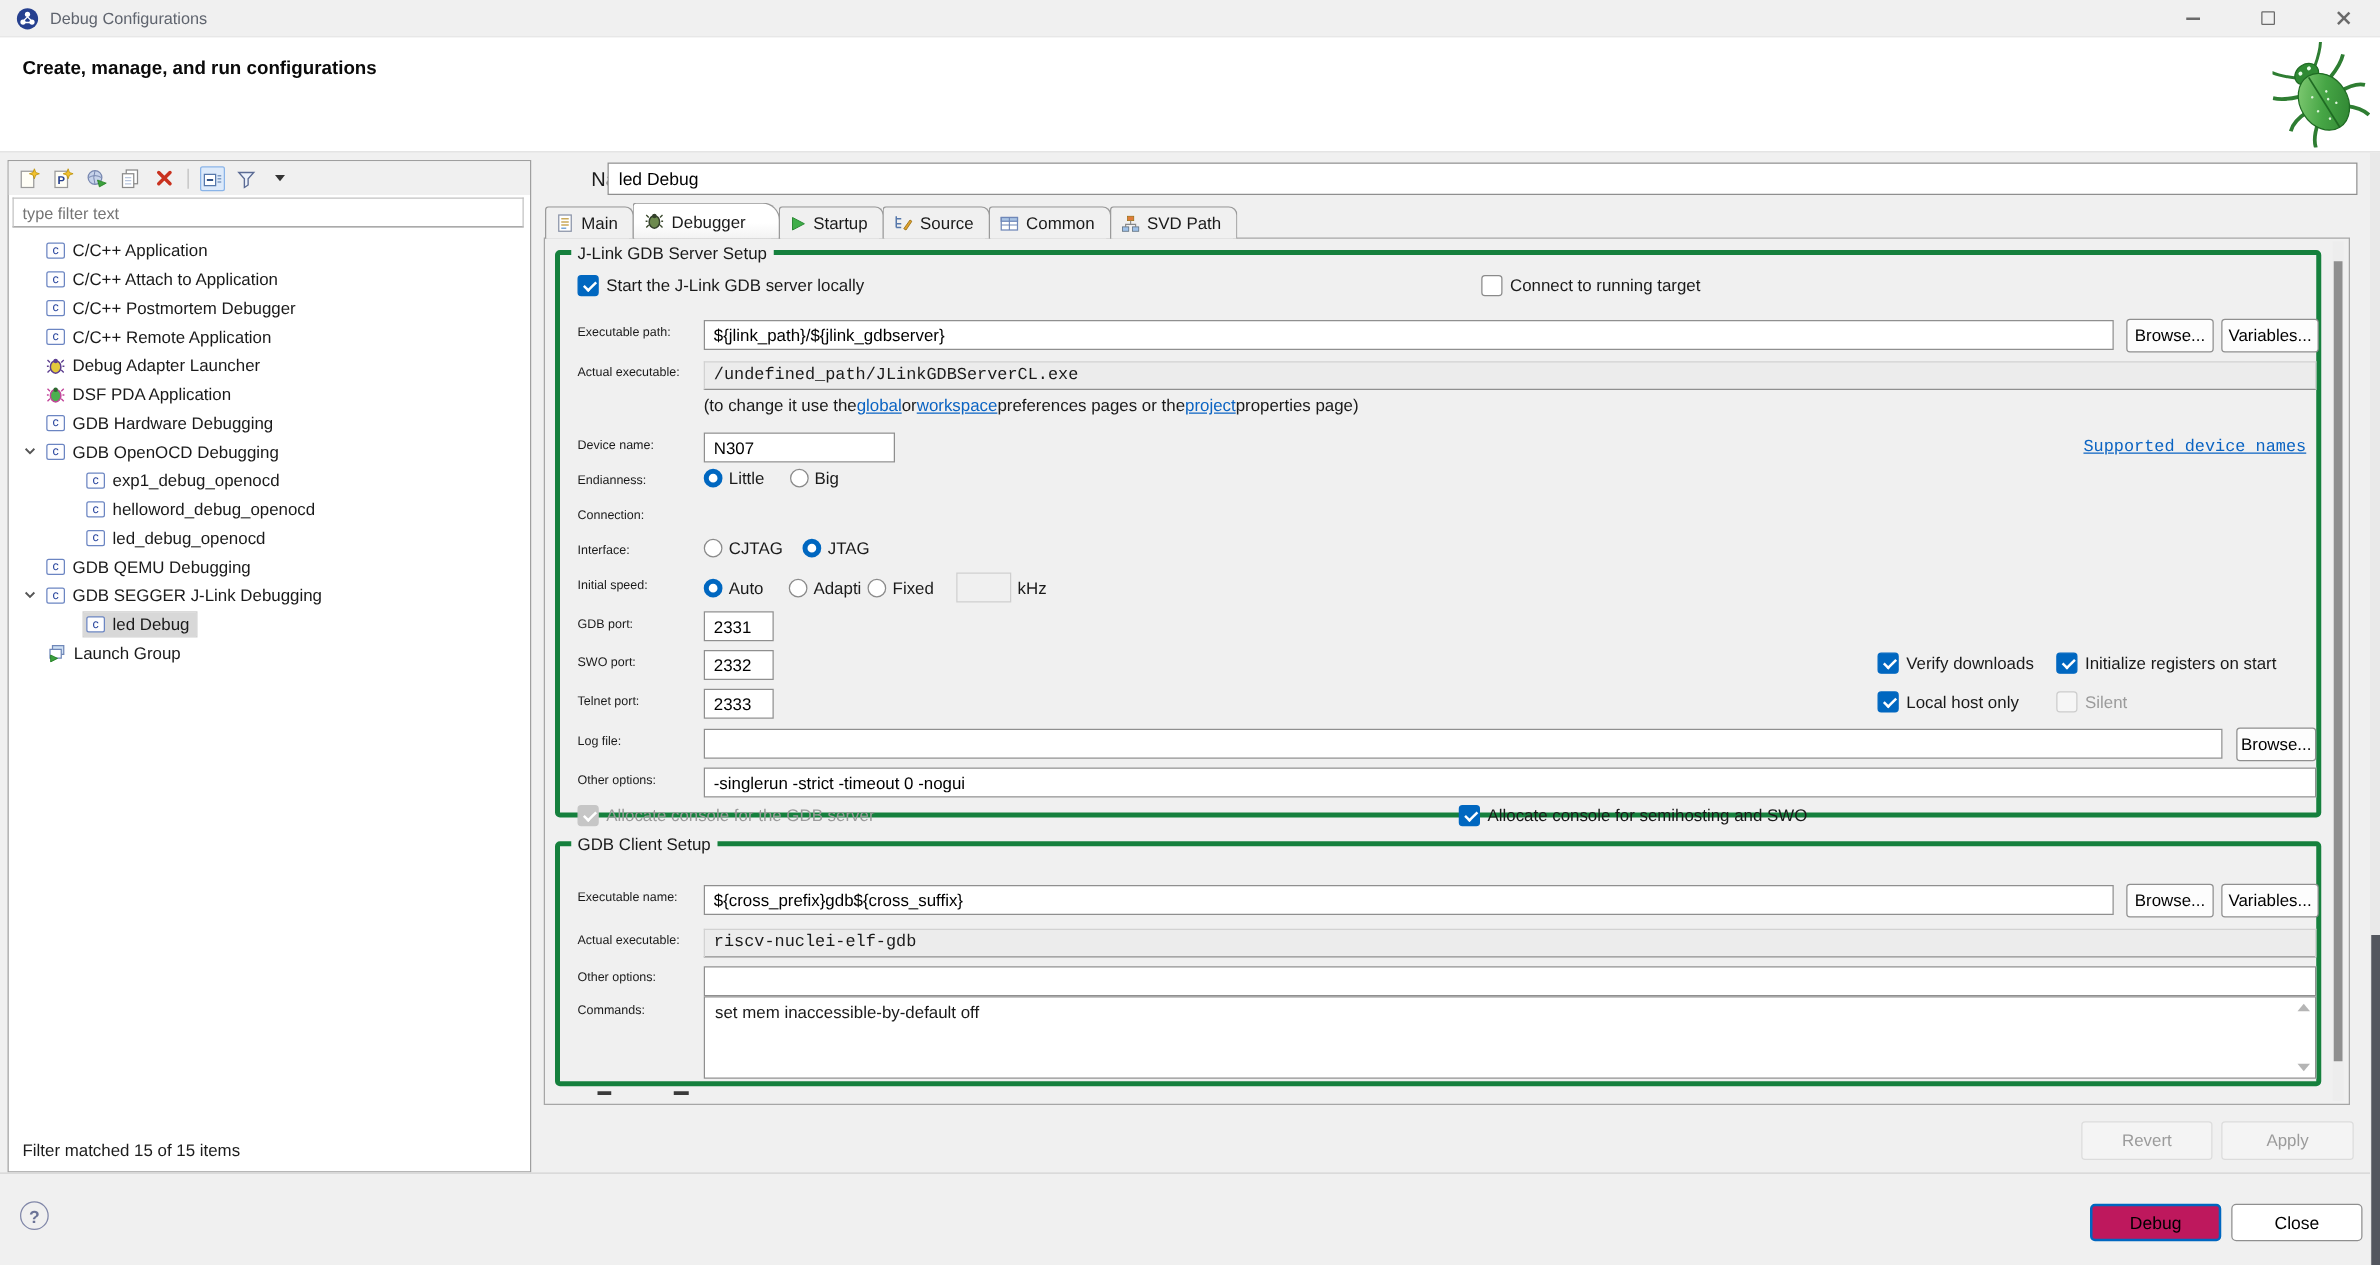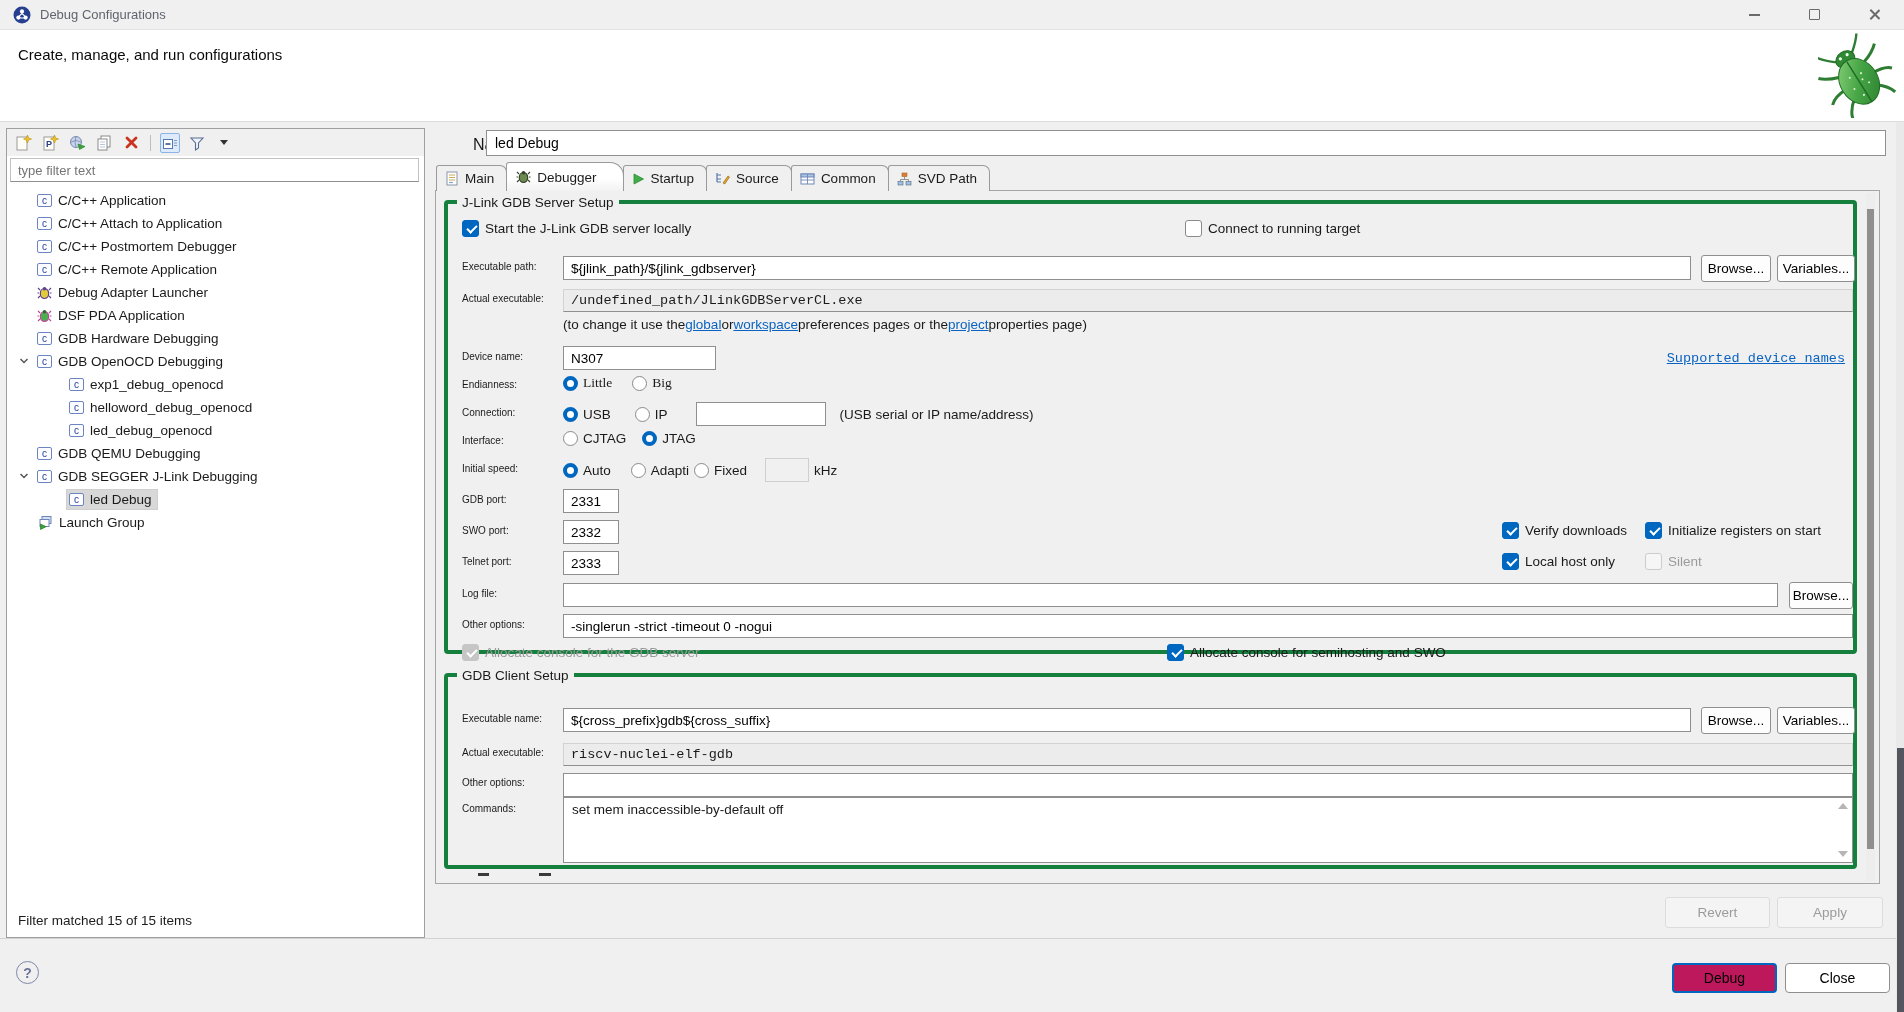--- a/index.html
+++ b/index.html
@@ -14,21 +14,21 @@
   .win-btn { position:absolute; top:0; width:46px; height:29px; display:flex; align-items:center; justify-content:center; }
   .glyph-min { width:11px; height:2px; background:#6a6a6a; }
   .glyph-max { width:11px; height:11px; border:1.4px solid #6a6a6a; border-radius:1px; }
   .glyph-close { position:relative; width:13px; height:13px; }
   .glyph-close::before,.glyph-close::after { content:""; position:absolute; left:6px; top:0; width:1.6px; height:13px; background:#6a6a6a; }
   .glyph-close::before { transform:rotate(45deg); }
   .glyph-close::after { transform:rotate(-45deg); }
 
   
   #banner { position:absolute; left:0; top:30px; width:1904px; height:92px; background:#ffffff; border-bottom:1px solid #dcdcdc; }
-  #banner-heading { position:absolute; left:18px; top:16px; font-size:15px; font-weight:normal; color:#0a0a0a; }
+  #banner-heading { position:absolute; left:18px; top:16px; font-size:15px; font-weight:bold; color:#0a0a0a; }
   #banner-bug { position:absolute; left:1818px; top:2px; }
 
   
   #sidebar { position:absolute; left:6px; top:128px; width:419px; height:810px; background:#ffffff; border:1px solid #9f9f9f; }
   #sb-toolbar { position:absolute; left:0; top:0; width:100%; height:27px; background:#f0f0f0; display:flex; align-items:center; padding-left:6px; gap:7px; }
   .tb-icon { width:20px; height:20px; display:flex; align-items:center; justify-content:center; }
   .tb-sep { width:1px; height:16px; background:#bdbdbd; margin:0 2px; }
   .tb-hl { background:#ddeafa; border:1px solid #8ab4e8; border-radius:2px; }
   .tb-caret { width:0; height:0; border-left:4px solid transparent; border-right:4px solid transparent; border-top:5px solid #333; }
   #sb-filter { position:absolute; left:3px; top:29px; width:409px; height:24px; border:1px solid #c2c2c2; border-bottom-color:#8f8f8f; padding:0 7px; font-size:13px; color:#666; font-family:"Liberation Sans",sans-serif; background:#fff; }
@@ -380,40 +380,29 @@
         <span> preferences pages or the </span>
         <a class="lnk">project</a>
         <span> properties page)</span>
     </div>
 
     <span class="flabel" style="top:147px;">Device name:</span>
     <input class="tinput abs" style="left: 115px; top: 142px; width: 153px;" value="N307">
     <a class="lnk abs" style="right:8px; top:147px; font-size:13.5px;">Supported device names</a>
 
     <span class="flabel" style="top:175px;">Endianness:</span>
-    <div class="frow" style="left:115px; top:171px; gap:5px;font-family:Liberation Serif, serif;">
+    <div class="frow" style="left:115px; top:171px; gap:5px;">
       <span class="radio sel"></span>
         <span>Little</span>
       <span style="width:10px"></span>
       <span class="radio"></span>
         <span>Big</span>
     </div>
 
     <span class="flabel" style="top:203px;">Connection:</span>
-    <div class="frow" style="left:115px; top:198px; gap:5px;">
-      <span class="radio sel"></span>
-        <span>USB</span>
-      <span style="width:14px"></span>
-      <span class="radio"></span>
-        <span>IP</span>
-      <span style="width:18px"></span>
-      <input class="tinput" style="width: 130px;" value="">
-      <span style="width:4px"></span>
-      <span>(USB serial or IP name/address)</span>
-    </div>
 
     <span class="flabel" style="top:231px;">Interface:</span>
     <div class="frow" style="left:115px; top:227px; gap:5px;">
       <span class="radio"></span>
         <span>CJTAG</span>
       <span style="width:6px"></span>
       <span class="radio sel"></span>
         <span>JTAG</span>
     </div>
 

